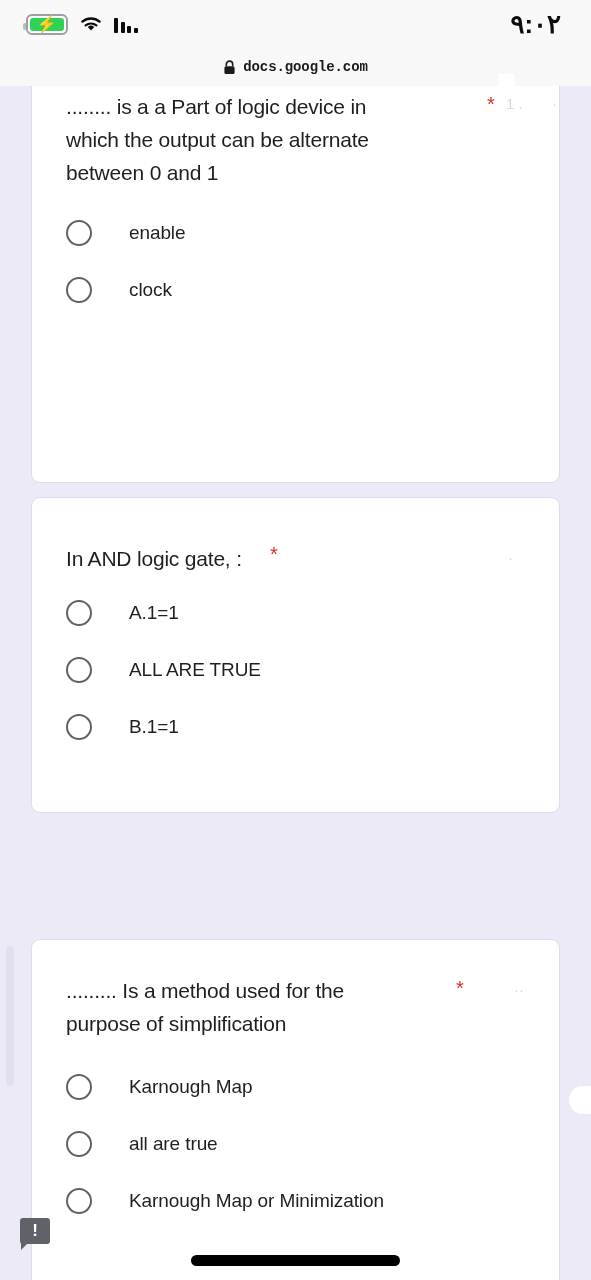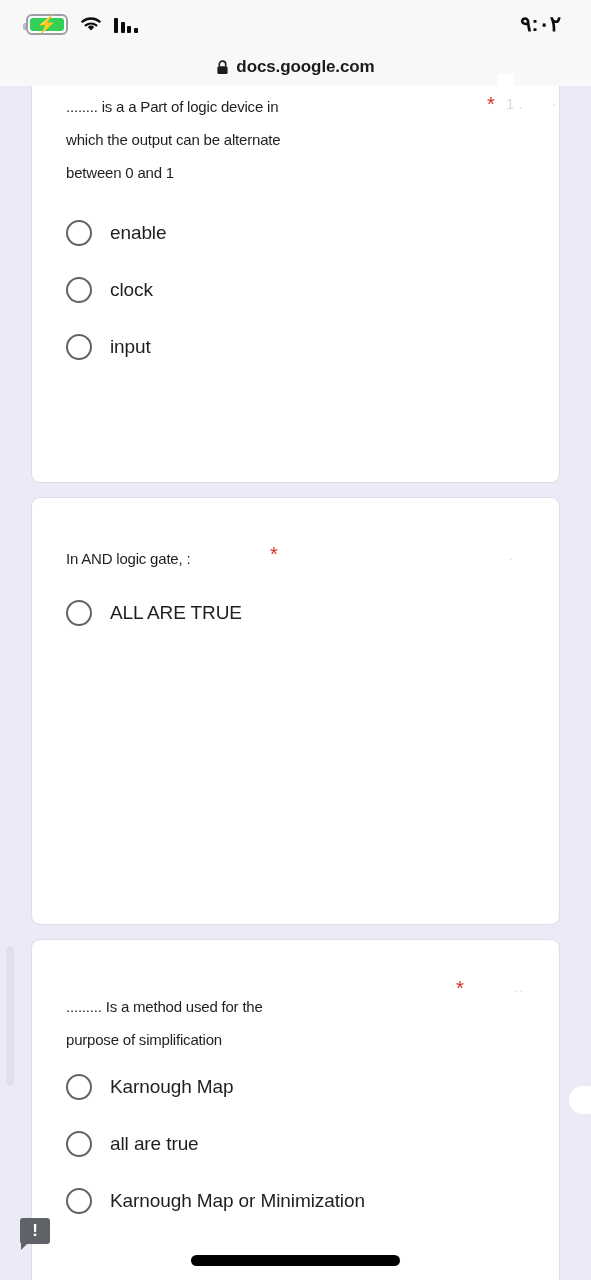--- a/index.html
+++ b/index.html
@@ -96,43 +96,44 @@
     width: 4px;
     background: #0c0c0c;
     border-radius: 1px;
   }
   .signal i:nth-child(1){ height: 15px; }
   .signal i:nth-child(2){ height: 11px; }
   .signal i:nth-child(3){ height: 7px; }
   .signal i:nth-child(4){ height: 5px; }
 
   .status-time {
-    font-size: 21px;
+    font-size: 26px;
     font-weight: 700;
     color: #0c0c0c;
     letter-spacing: 0.5px;
     text-align: right;
   }
 
   .url-bar {
     position: absolute;
     top: 48px; left: 0;
     width: 591px;
     height: 38px;
     display: flex;
     align-items: center;
     justify-content: center;
     gap: 7px;
   }
   .lock-icon { display:block; width: 13px; height: 15px; }
   .url-text {
-    font-size: 17px;
+    font-size: 14px;
     font-weight: 700;
     color: #1b1b1b;
     letter-spacing: -0.1px;
+    font-family: Liberation Mono, monospace;
   }
 
   
   .chrome-notch {
     position: absolute;
     top: 74px;
     left: 498px;
     width: 16px;
     height: 14px;
     background: #ffffff;
@@ -164,29 +165,29 @@
   .card {
     position: absolute;
     left: 31px;
     width: 529px;
     background: #ffffff;
     border: 1px solid #dedce9;
     border-radius: 9px;
   }
 
   .card-1 { top: -28px;  height: 425px; border-radius: 0 0 9px 9px; border-top: none; }
-  .card-2 { top: 411px;  height: 428px; }
+  .card-2 { top: 411px;  height: 316px; }
   .card-3 { top: 853px;  height: 420px; }
 
   .q-head {
     position: relative;
     padding: 0 34px 0 34px;
   }
   .q-text {
-    font-size: 15px;
+    font-size: 21px;
     line-height: 33px;
     color: #1f1f1f;
     letter-spacing: -0.2px;
     max-width: 360px;
     white-space: pre-line;
   }
   .required-star {
     position: absolute;
     color: #d93025;
     font-size: 20px;
@@ -198,21 +199,21 @@
     font-size: 15px;
     line-height: 1;
     white-space: nowrap;
   }
 
   .options { position: absolute; left: 34px; }
 
   .option-row {
     display: flex;
     align-items: center;
-    gap: 18px;
+    gap: 37px;
     height: 57px;
   }
 
   .radio {
     flex: 0 0 auto;
     width: 26px;
     height: 26px;
     border: 2.5px solid #5f6368;
     border-radius: 50%;
     background: #fff;
@@ -338,44 +339,48 @@
 
     <div class="options" style="top:146px;">
       <div class="option-row">
         <span class="radio"></span>
         <span class="option-label">enable</span>
       </div>
       <div class="option-row">
         <span class="radio"></span>
         <span class="option-label">clock</span>
       </div>
-      <div class="option-row">
-        <span class="radio"></span>
-        <span class="option-label">input</span>
-      </div>
     </div>
   </div>
 
   <div class="card card-2">
     <div class="q-head" style="padding-top:44px;">
       <span class="q-text" style="display:inline;">In AND logic gate, :</span>
       <span class="required-star" style="left:238px; top:46px;">*</span>
       <span class="faint-meta" style="left:476px; top:52px;">·</span>
     </div>
 
     <div class="options" style="top:86px;">
       <div class="option-row">
         <span class="radio"></span>
+        <span class="option-label">A.1=1</span>
+      </div>
+      <div class="option-row">
+        <span class="radio"></span>
         <span class="option-label">ALL ARE TRUE</span>
       </div>
+      <div class="option-row">
+        <span class="radio"></span>
+        <span class="option-label">B.1=1</span>
+      </div>
     </div>
   </div>
 
   <div class="card card-3">
-    <div class="q-head" style="padding-top:50px;">
+    <div class="q-head" style="padding-top:34px;">
       <div class="q-text">......... Is a method used for the
 purpose of simplification</div>
       <span class="required-star" style="left:424px; top:38px;">*</span>
       <span class="faint-meta" style="left:482px; top:42px;">··</span>
     </div>
 
     <div class="options" style="top:118px;">
       <div class="option-row">
         <span class="radio"></span>
         <span class="option-label">Karnough Map</span>

